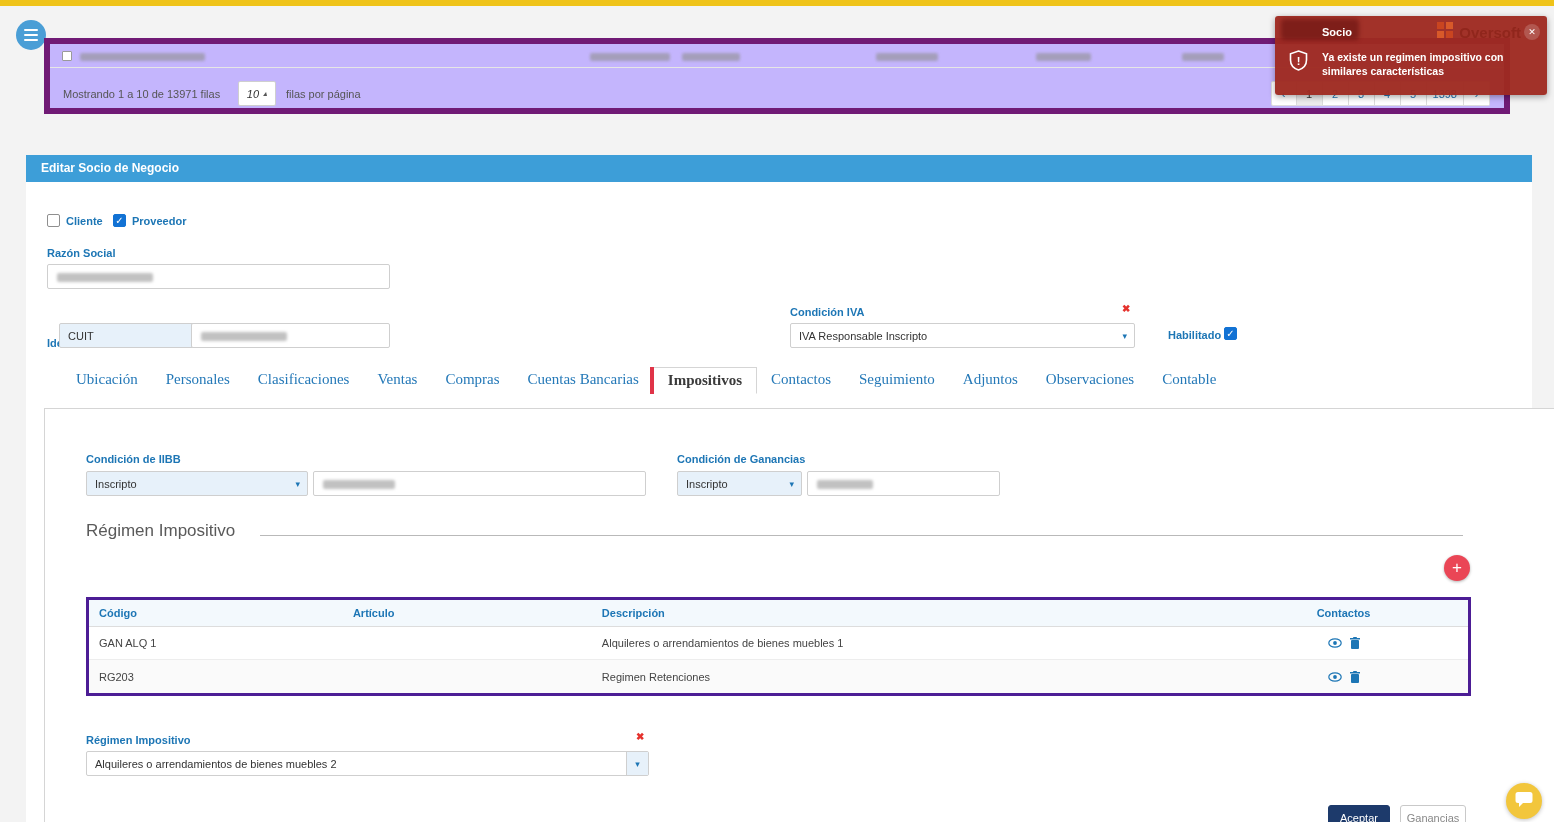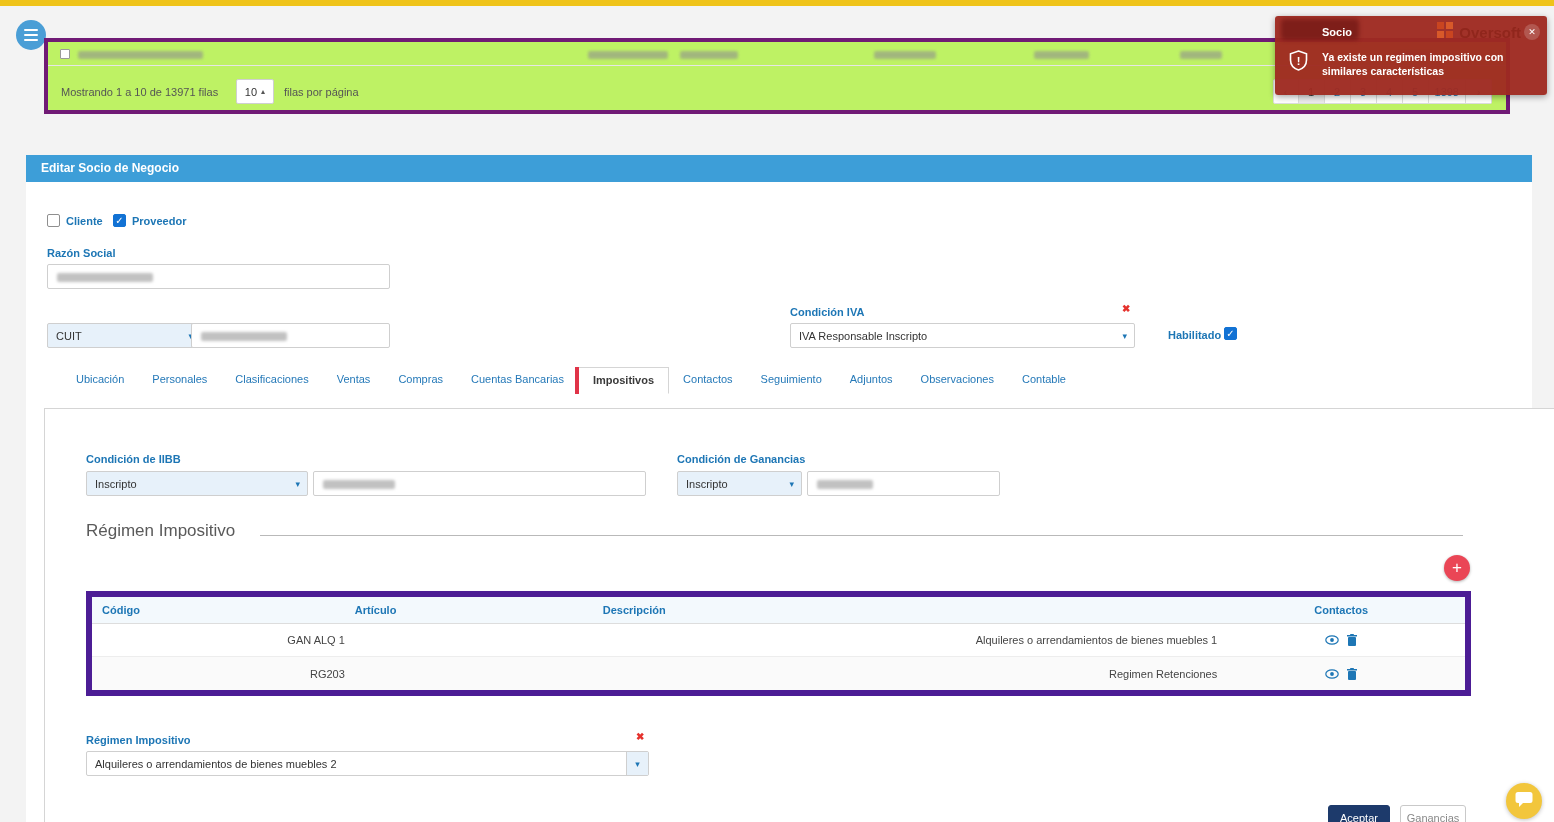--- a/index.html
+++ b/index.html
@@ -7,32 +7,32 @@
   .screen { position:relative; width:1554px; height:822px; background:#f3f3f3; overflow:hidden; }
 
   .top-accent { position:absolute; left:0; top:0; width:1554px; height:6px; background:#efc319; }
 
   .hamburger { position:absolute; left:16px; top:20px; width:30px; height:30px; border-radius:50%;
     background:#4a9ed6; border:none; display:flex; flex-direction:column; justify-content:center;
     align-items:center; gap:3px; cursor:pointer; }
   .hamburger i { display:block; width:14px; height:2px; background:#ffffff; border-radius:1px; }
 
   
-  .top-card { position:absolute; left:44px; top:38px; width:1466px; height:76px; background:#bef264;
-    border:4px solid #701a75; }
+  .top-card { position:absolute; left:44px; top:38px; width:1466px; height:76px; background:#c4b5fd;
+    border:6px solid #701a75; }
   .blurred-row { position:absolute; left:0; top:0; width:100%; height:24px; border-bottom:1px solid #e6e6e6; }
   .mini-check { position:absolute; left:12px; top:7px; width:10px; height:10px; border:1px solid #9a9a9a;
     background:#fff; border-radius:1px; }
   .blurbar { position:absolute; top:9px; height:8px; background:#8f8f8f; opacity:.6; border-radius:2px;
     filter:blur(1.5px); }
   .pagination-bar { position:absolute; left:0; top:24px; width:100%; height:51px; }
   .pg-summary { position:absolute; left:13px; top:20px; font-size:11px; color:#555; }
   .page-size { position:absolute; left:188px; top:13px; width:38px; height:25px; border:1px solid #cfcfcf;
     border-radius:2px; background:#fff; font-size:11px; color:#333; display:flex; align-items:center;
-    justify-content:center; gap:4px; cursor:pointer; }
+    justify-content:center; gap:4px; cursor:pointer;font-style:italic; }
   .page-size .caret-up { font-size:8px; color:#555; }
   .pg-suffix { position:absolute; left:236px; top:20px; font-size:11px; color:#555; }
   .pages { position:absolute; right:14px; top:13px; display:flex; }
   .page-btn { min-width:26px; height:25px; border:1px solid #dcdcdc; border-left:none; background:#fff;
     color:#2579b8; font-size:11px; display:flex; align-items:center; justify-content:center;
     padding:0 6px; cursor:pointer; }
   .pages .page-btn:first-child { border-left:1px solid #dcdcdc; border-radius:2px 0 0 2px; }
   .pages .page-btn:last-child { border-radius:0 2px 2px 0; }
   .page-btn.active { background:#ececec; color:#333; }
 
@@ -76,42 +76,42 @@
     color:#1d76b5; }
   .blur-val { position:absolute; left:9px; top:8px; height:9px; background:#8f8f8f; opacity:.55;
     border-radius:2px; filter:blur(1.5px); }
 
   .clear-x { position:absolute; border:none; background:transparent; color:#e5322d; font-size:10px;
     font-weight:bold; cursor:pointer; }
 
   
   .tabs { position:absolute; left:44px; top:367px; width:1466px; height:26px; display:flex;
     padding-left:18px; }
-  .tab { position:relative; height:26px; line-height:25px; padding:0 14px; font-size:11px; color:#2579b8;
-    cursor:pointer; white-space:nowrap; }
+  .tab { position:relative; height:26px; line-height:25px; padding:0 14px; font-size:15px; color:#2579b8;
+    cursor:pointer; white-space:nowrap;font-family:Liberation Serif, serif; }
   .tab.active { background:#fff; border:1px solid #d5d5d5; border-bottom-color:#ffffff; height:27px;
     color:#3a3a3a; font-weight:bold; z-index:6; }
   .tab-indicator { position:absolute; left:-4px; top:-1px; width:4px; height:27px; background:#e03348; }
 
   
   .panel { position:absolute; left:44px; top:392px; width:1553px; height:430px; background:#fff;
     border:1px solid #d5d5d5; z-index:2;margin-top:16px; }
 
   .section-title { position:absolute; left:41px; top:112px; font-size:17px; color:#5a5a5a; }
   .section-line { position:absolute; left:215px; top:126px; width:1203px; height:1px; background:#b9b9b9; }
 
   .add-btn { position:absolute; left:1399px; top:146px; width:26px; height:26px; border:none; border-radius:50%;
     background:#ea4656; color:#fff; font-size:17px; line-height:24px; text-align:center; cursor:pointer;
     box-shadow:0 1px 3px rgba(0,0,0,.3); }
 
-  .tbl { position:absolute; left:41px; top:182px; width:1385px; border:6px solid #4c1d95; }
+  .tbl { position:absolute; left:41px; top:188px; width:1385px; border:3px solid #4c1d95; }
   .tbl-header { display:flex; height:27px; background:#f3f9fd; border-bottom:1px solid #ddd;
     align-items:center; }
   .th { font-size:11px; font-weight:bold; color:#1d76b5; padding-left:10px; cursor:pointer; }
-  .td { font-size:11px; color:#444; padding-left:10px; white-space:nowrap; overflow:hidden;text-align:right; }
+  .td { font-size:11px; color:#444; padding-left:10px; white-space:nowrap; overflow:hidden; }
   .col-codigo { width:255px; } .col-articulo { width:250px; } .col-desc { width:630px; }
   .col-acc { width:250px; text-align:center; padding-left:0; }
   .tbl-row { display:flex; height:33px; align-items:center; border-bottom:1px solid #ededed; background:#fff; }
   .tbl-row.alt { background:#fafafa; }
   .tbl-row:last-child { border-bottom:none; }
   .action-icons { width:250px; display:flex; justify-content:center; gap:8px; align-items:center; }
   .icon-btn { background:none; border:none; cursor:pointer; display:flex; align-items:center; padding:0; }
 
   .btn { position:absolute; height:25px; border-radius:3px; font-size:11px; cursor:pointer; }
   .btn-accept { left:1283px; top:396px; width:62px; background:#1d3a6b; border:1px solid #1d3a6b; color:#fff; }
@@ -197,21 +197,21 @@
   <span class="lbl" style="left:66px;top:215px;">Cliente</span>
   <span class="checkbox checked" style="left:113px;top:214px;">✓</span>
   <span class="lbl" style="left:132px;top:215px;">Proveedor</span>
 
   <span class="lbl" style="left:47px;top:247px;">Razón Social</span>
   <div class="field" style="left:47px;top:264px;width:343px;">
     <span class="blur-val" style="width:96px;"></span>
   </div>
 
   <span class="lbl" style="left:47px;top:306px;margin-top:31px;">Ident. Tributaria</span>
-  <div class="field sel sel-blue" style="left:47px;top:323px;width:154px;">
+  <div class="field sel sel-blue" style="left:59px;top:323px;width:154px;">
     <span class="val">CUIT</span>
     <span class="caret">▾</span>
   </div>
   <div class="field" style="left:191px;top:323px;width:199px;">
     <span class="blur-val" style="width:86px;"></span>
   </div>
 
   <span class="lbl" style="left:790px;top:306px;">Condición IVA</span>
   <button class="clear-x" style="left:1122px;top:303px;">✖</button>
   <div class="field sel" style="left:790px;top:323px;width:345px;">

